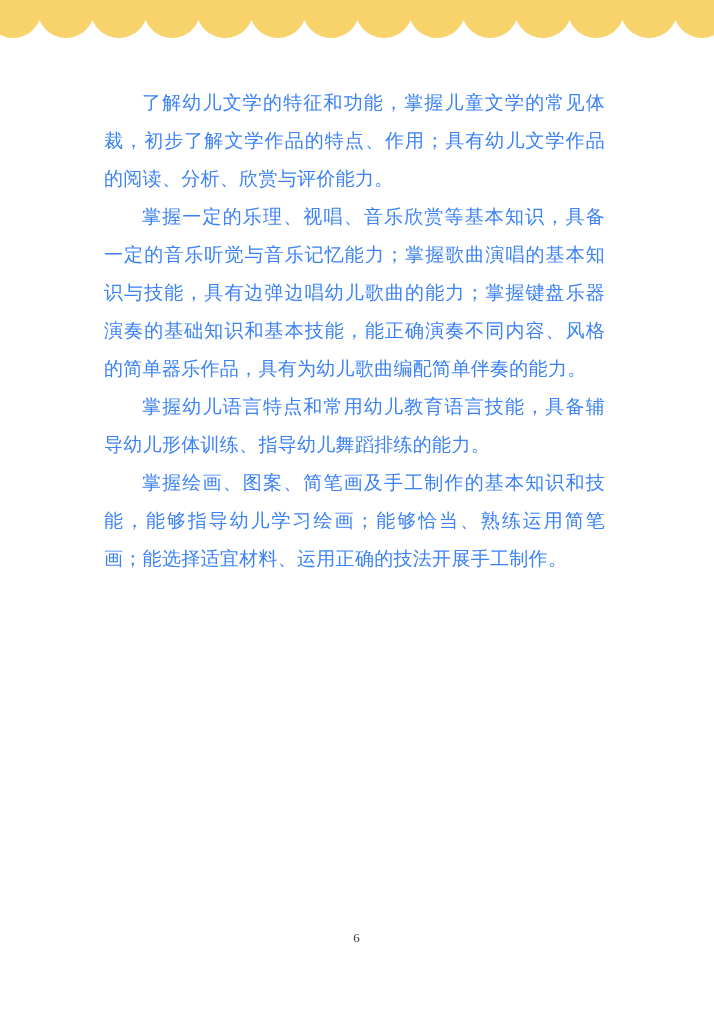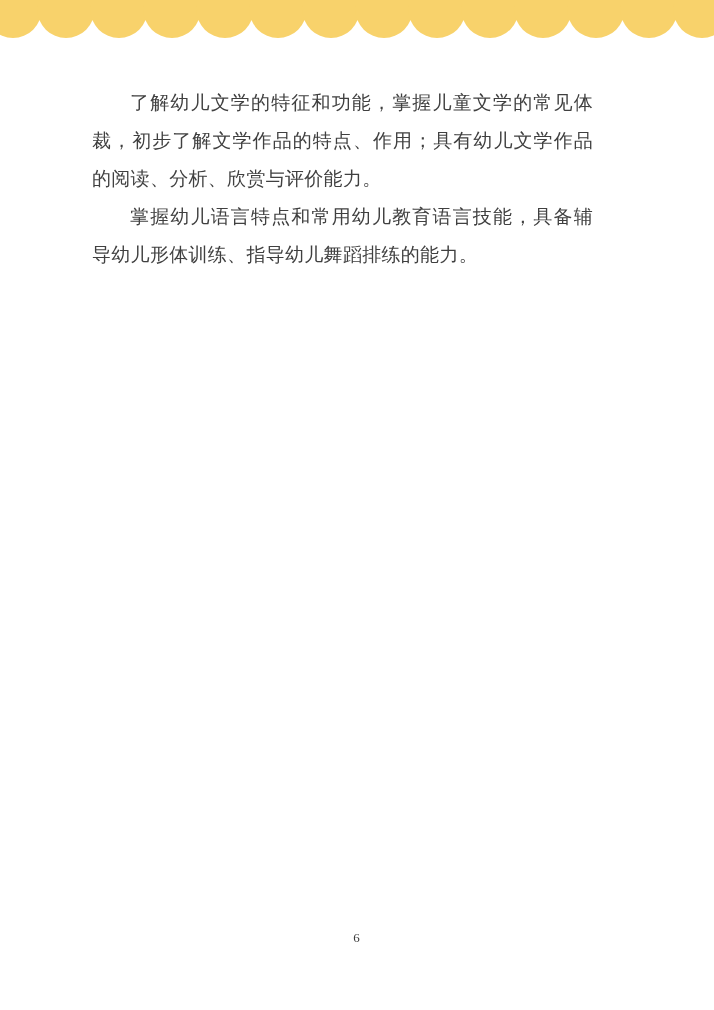--- a/index.html
+++ b/index.html
@@ -12,26 +12,26 @@
     font-family: "Liberation Serif", "DejaVu Serif", serif;
   }
   .scallop-border {
     position: absolute;
     top: 0; left: 0;
     width: 714px; height: 44px;
     display: block;
   }
   .body-text {
     position: absolute;
-    left: 92px;
+    left: 104px;
     top: 84px;
     width: 501px;
     font-size: 19px;
     line-height: 38px;
-    color: #404040;
+    color: #3b82f6;
     text-align: justify;
     letter-spacing: 0.3px;
   }
   .body-text p {
     margin: 0;
     padding: 0;
     text-indent: 2em;
   }
   .page-number {
     position: absolute;
@@ -64,18 +64,20 @@
       <circle cx="490" cy="9.5" r="28.5"></circle>
       <circle cx="543" cy="9.5" r="28.5"></circle>
       <circle cx="596" cy="9.5" r="28.5"></circle>
       <circle cx="649" cy="9.5" r="28.5"></circle>
       <circle cx="702" cy="9.5" r="28.5"></circle>
     </g>
   </svg>
 
   <div class="body-text">
     <p>了解幼儿文学的特征和功能，掌握儿童文学的常见体裁，初步了解文学作品的特点、作用；具有幼儿文学作品的阅读、分析、欣赏与评价能力。</p>
+    <p>掌握一定的乐理、视唱、音乐欣赏等基本知识，具备一定的音乐听觉与音乐记忆能力；掌握歌曲演唱的基本知识与技能，具有边弹边唱幼儿歌曲的能力；掌握键盘乐器演奏的基础知识和基本技能，能正确演奏不同内容、风格的简单器乐作品，具有为幼儿歌曲编配简单伴奏的能力。</p>
     <p>掌握幼儿语言特点和常用幼儿教育语言技能，具备辅导幼儿形体训练、指导幼儿舞蹈排练的能力。</p>
+    <p>掌握绘画、图案、简笔画及手工制作的基本知识和技能，能够指导幼儿学习绘画；能够恰当、熟练运用简笔画；能选择适宜材料、运用正确的技法开展手工制作。</p>
   </div>
 
   <div class="page-number">6</div>
 
 </div>
 
 </body></html>

